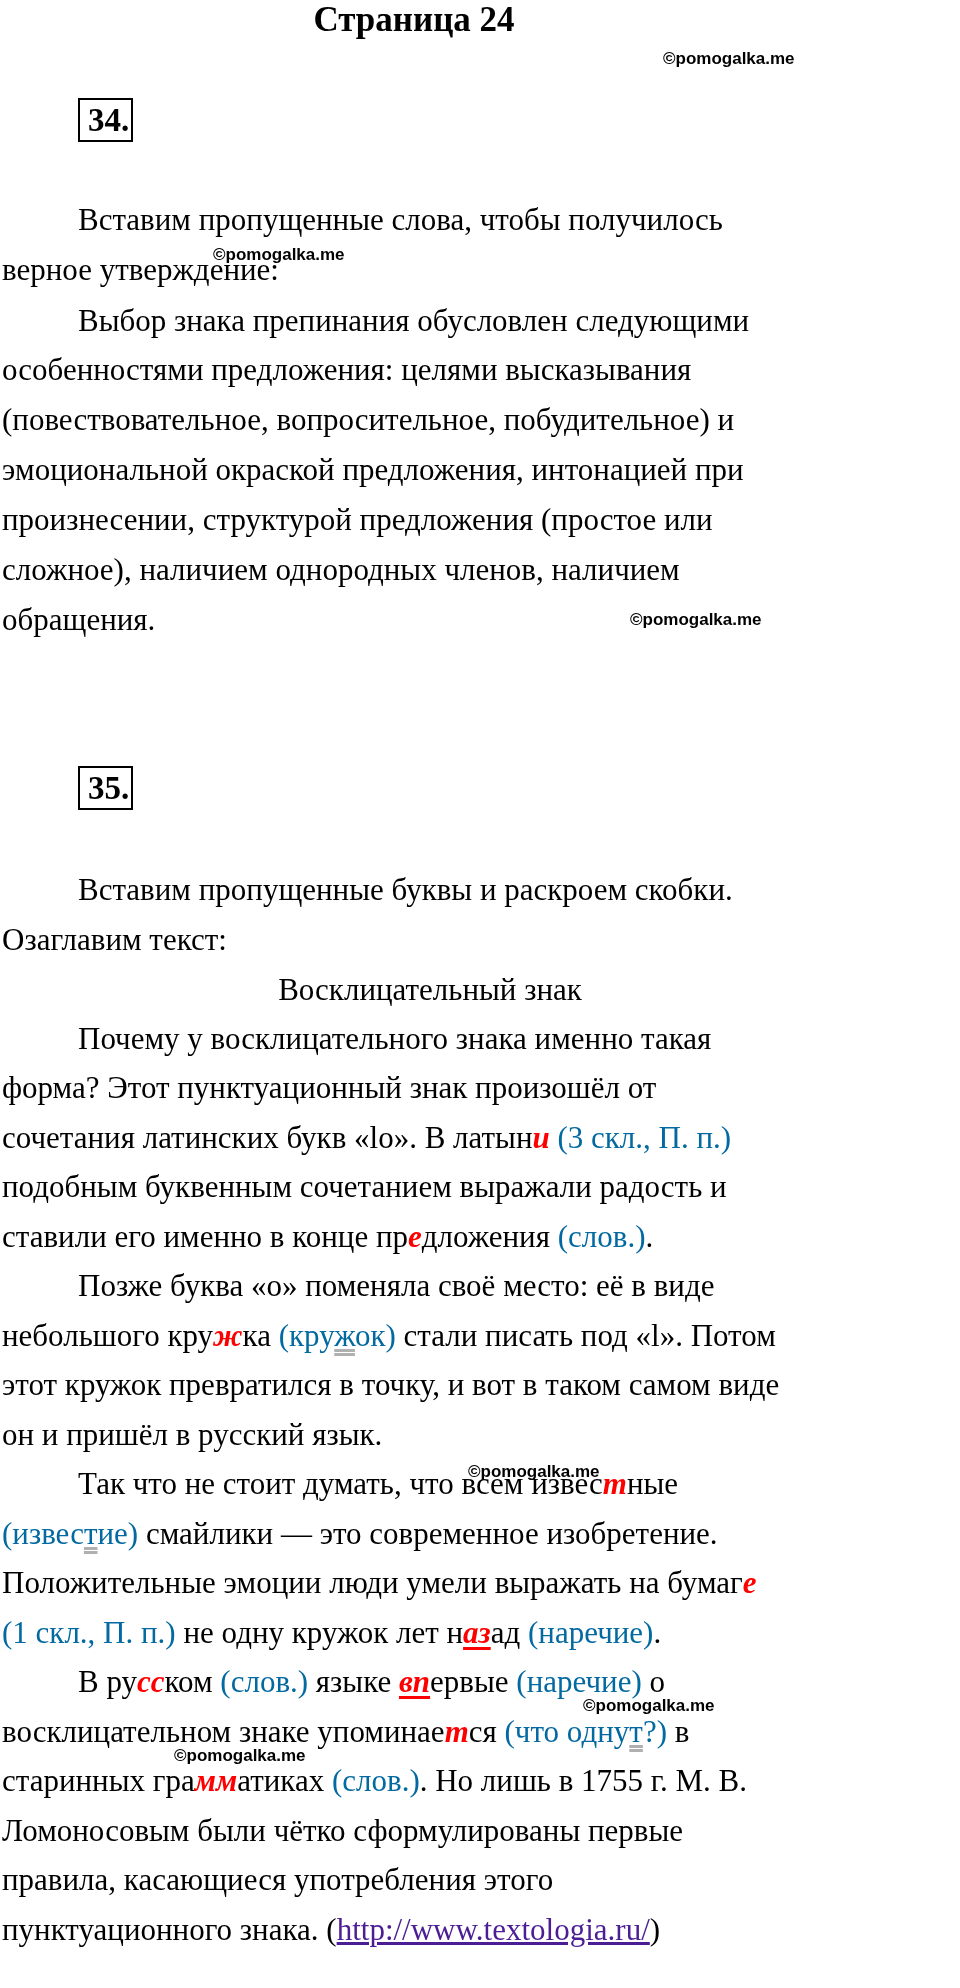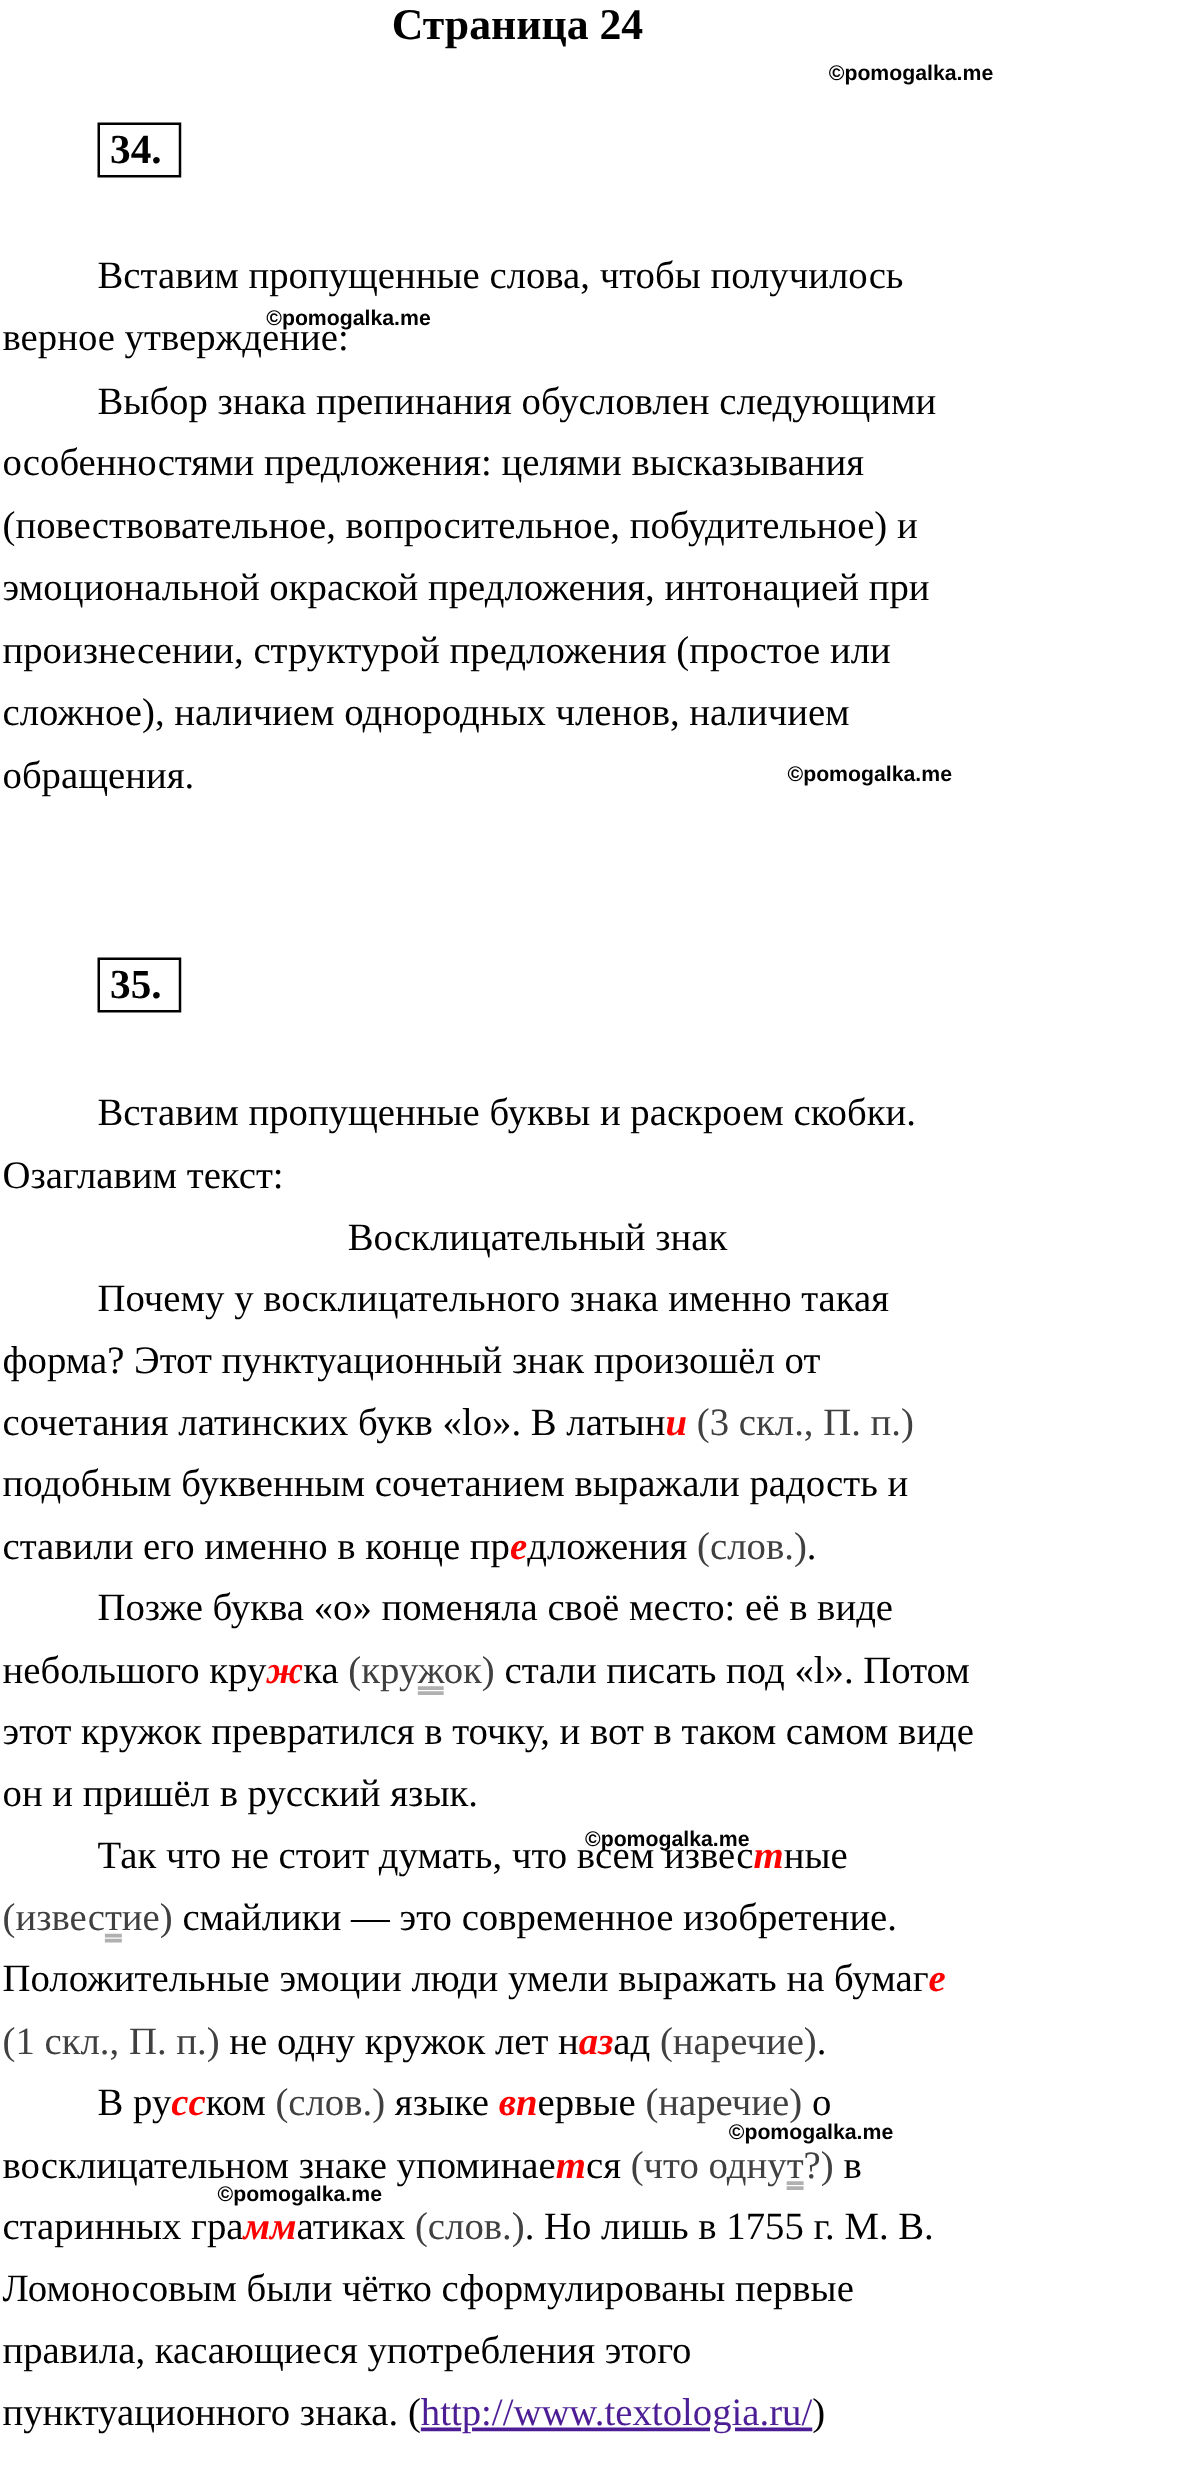--- a/index.html
+++ b/index.html
@@ -12,29 +12,29 @@
     .page-title {
       left: 0; width: 828px; top: 0px; text-align: center;
       font-weight: bold; font-size: 35px; line-height: 40px;
     }
     .wm {
       font-family: "Liberation Sans", "DejaVu Sans", sans-serif;
       font-weight: bold; font-size: 17px; line-height: 20px; color: #000;
     }
     .num-box {
       border: 2px solid #000; font-weight: bold;
-      font-size: 33px; line-height: 40px; padding: 0 14px 0 8px;
+      font-size: 33px; line-height: 40px; padding: 0 2px 0 8px;
       height: 40px; box-sizing: content-box;
     }
     .line { font-size: 31px; line-height: 40px; left: 2px; }
     .ind { left: 78px; }
     .center { left: 0; width: 860px; text-align: center; }
     .hl { color: #ff0000; font-weight: bold; font-style: italic; }
-    .hl-u { text-decoration-color: #ff0000; text-decoration-thickness: 3px; text-underline-offset: 4px; }
-    .hint { color: #404040; }
+    .hl-u { text-decoration: underline; text-decoration-color: #ff0000; text-decoration-thickness: 3px; text-underline-offset: 4px; }
+    .hint { color: #0369a1; }
     .dbl { text-decoration: underline double; text-decoration-color: #b0b0b0; text-underline-offset: 3px; }
     .link { color: #4c1d95; text-decoration: underline; }
   </style>
 </head>
 <body>
 
 <div class="abs page-title">Страница 24</div>
 <div class="abs wm" style="left:663px; top:49px;">©pomogalka.me</div>
 
 <div class="abs num-box" style="left:78px; top:98px;">34.</div>

